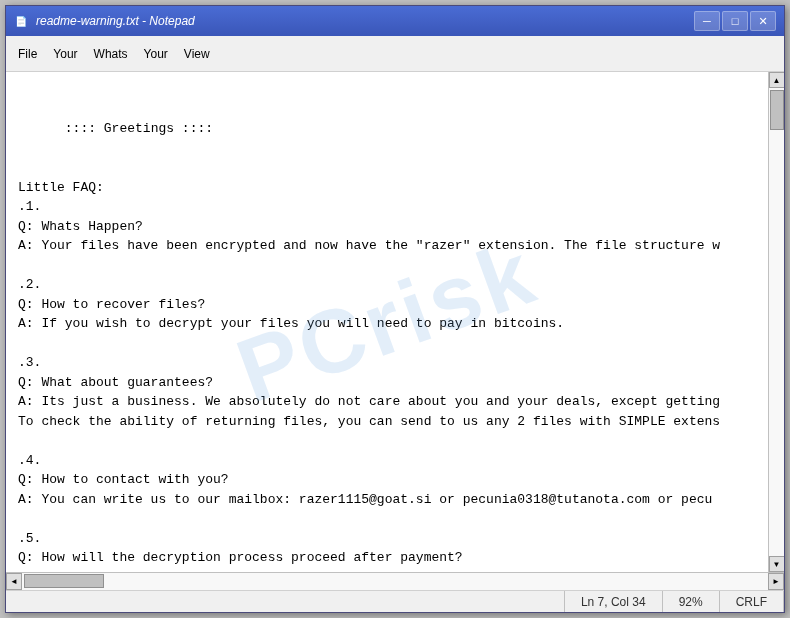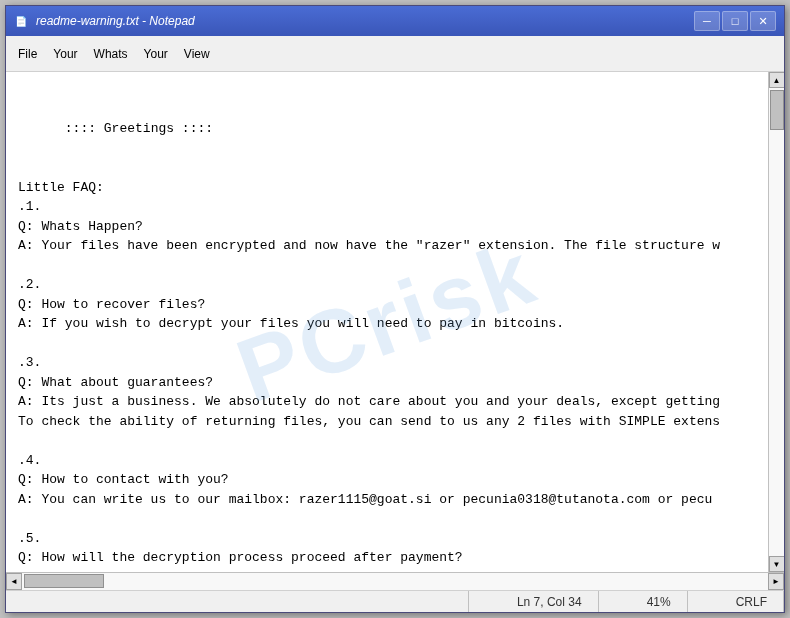--- a/index.html
+++ b/index.html
@@ -184,21 +184,20 @@
     }
     .status-bar {
       height: 22px;
       background: #f0f0f0;
       border-top: 1px solid #d0d0d0;
       display: flex;
       align-items: center;
       font-size: 12px;
       color: #333;
       flex-shrink: 0;
-      gap: 32px;
     }
     .status-section {
       padding: 0 16px;
       border-right: 1px solid #c0c0c0;
       height: 100%;
       display: flex;
       align-items: center;
     }
     .status-section:first-child {
       flex: 1;
@@ -275,16 +274,16 @@
     <div class="scrollbar-h-btn">◄</div>
     <div class="scrollbar-h-track">
       <div class="scrollbar-h-thumb"></div>
     </div>
     <div class="scrollbar-h-btn">►</div>
   </div>
 
   <div class="status-bar">
     <div class="status-section"></div>
     <div class="status-section">Ln 7, Col 34</div>
-    <div class="status-section">41%</div>
+    <div class="status-section">92%</div>
     <div class="status-section">CRLF</div>
   </div>
 </div>
 
 </body></html>

